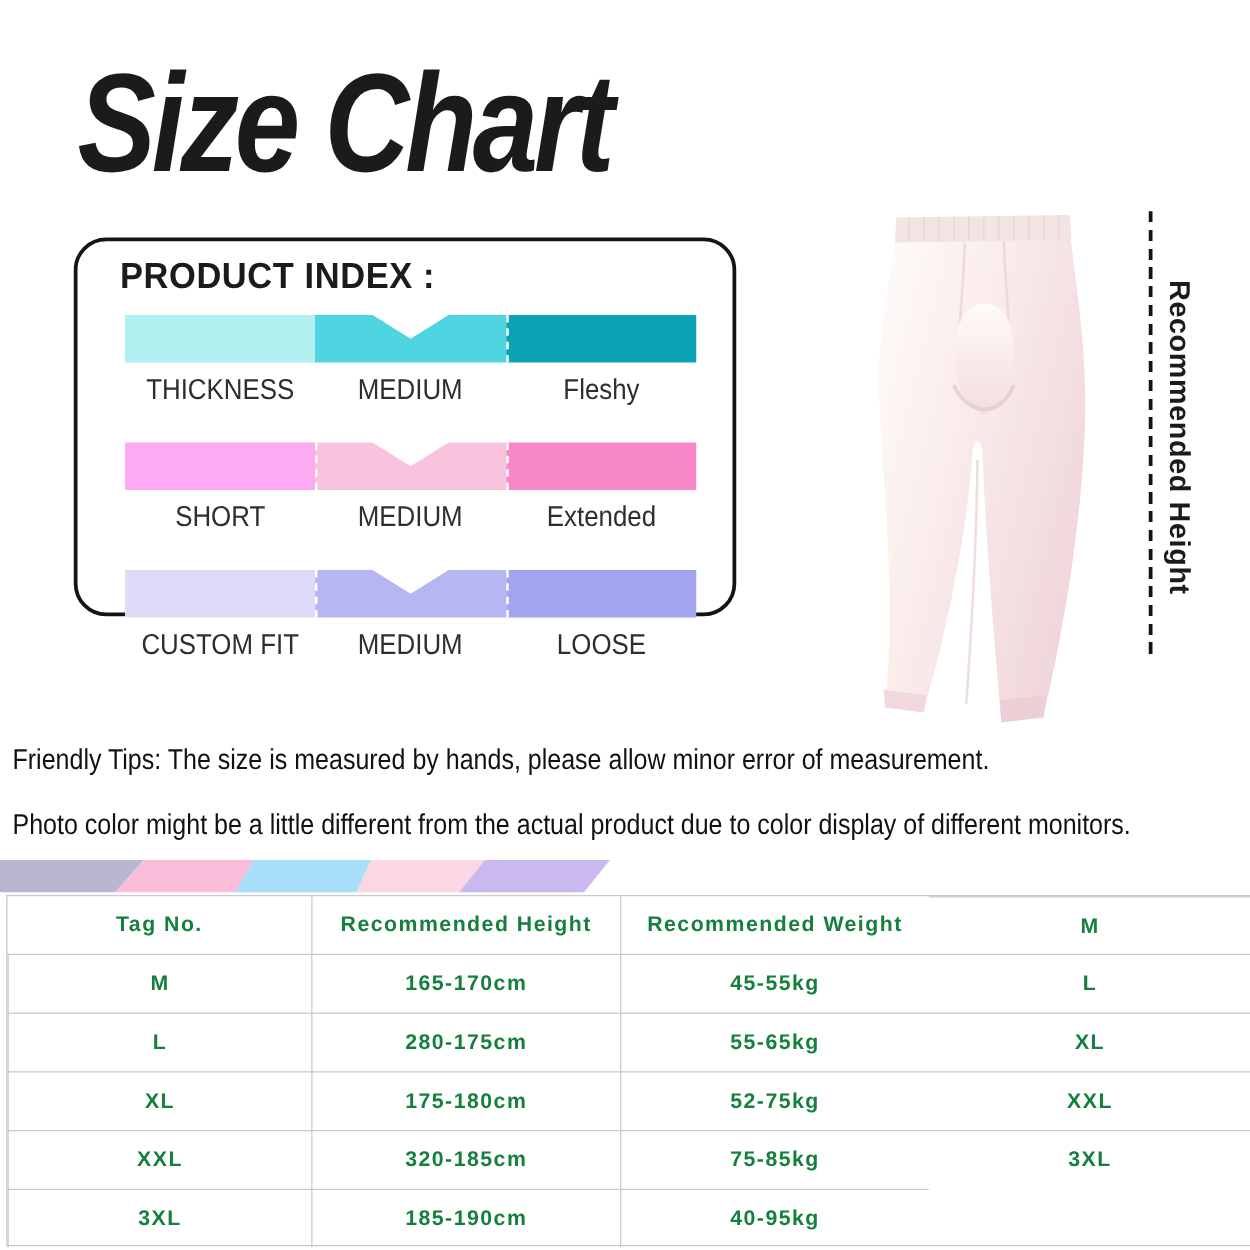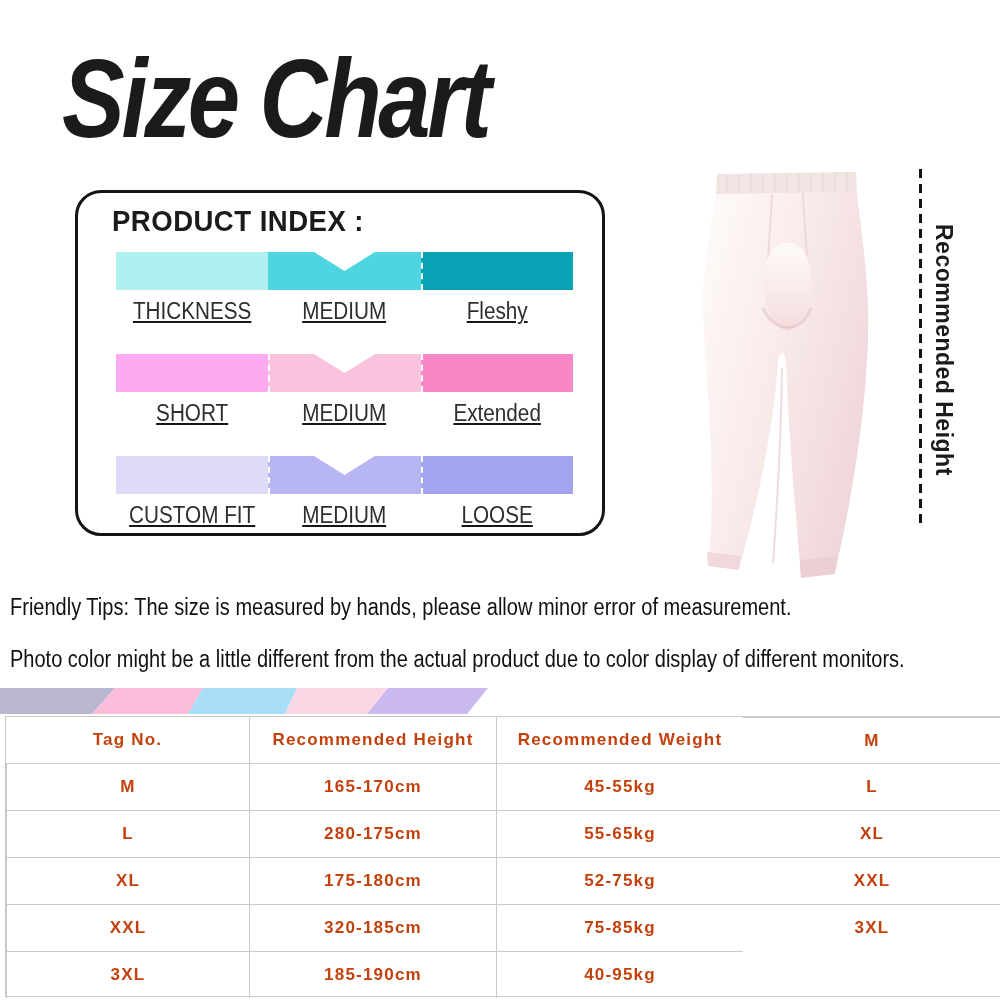--- a/index.html
+++ b/index.html
@@ -11,29 +11,29 @@
   
   .main-title{
     position:absolute;left:62px;top:40px;margin:0;
     font-size:112px;font-weight:bold;font-style:italic;line-height:1.05;
     letter-spacing:-4px;color:#1b1b1b;
     transform:scaleX(0.84);transform-origin:left top;white-space:nowrap;
   }
 
   
   .index-box{
-    position:absolute;left:75px;top:190px;width:530px;height:346px;
+    position:absolute;left:59px;top:190px;width:530px;height:303px;
     border:3px solid #141414;border-radius:26px;box-sizing:border-box;background:#fff;
   }
   .index-heading{
     position:absolute;left:34px;top:12px;margin:0;
     font-size:29px;font-weight:bold;letter-spacing:.5px;color:#1b1b1b;white-space:nowrap;
     transform:scaleX(.95);transform-origin:left top;
   }
-  .bar-group{position:absolute;left:38px;width:457px;text-decoration:underline;}
+  .bar-group{position:absolute;left:38px;width:457px;}
   .bar-group.g0{top:59px;} .bar-group.g1{top:161px;} .bar-group.g2{top:263px;}
   .bar{position:relative;display:flex;height:38px;width:100%;}
   .bar-seg{flex:1;position:relative;}
   .notch{
     position:absolute;top:-1px;left:50%;transform:translateX(-50%);
     width:64px;height:20px;background:#ffffff;
     clip-path:polygon(0 0,100% 0,50% 100%);
   }
   .dash-sep{
     position:absolute;top:0;bottom:0;width:0;border-left:2px dashed #ffffff;
@@ -73,21 +73,21 @@
   
   .size-table{
     position:absolute;left:5px;top:716px;width:995px;height:281px;
     display:grid;grid-template-columns:243px 247px 247px 258px;
     grid-template-rows:46px 47px 47px 47px 47px 47px;
     border-left:1px solid #c9c9c9;border-top:1px solid #c9c9c9;border-bottom:1px solid #c9c9c9;
     box-sizing:border-box;
   }
   .cell{
     display:flex;align-items:center;justify-content:center;
-    font-weight:bold;font-size:17px;letter-spacing:1.2px;color:#c2410c;
+    font-weight:bold;font-size:17px;letter-spacing:1.2px;color:#15803d;
     border-top:1px solid #c9c9c9;box-sizing:border-box;white-space:nowrap;text-align:right;
   }
   .cell.row0{border-top:none;}
   .cell.colb{border-left:1px solid #c9c9c9;}
 </style>
 </head>
 <body>
 
 <div class="canvas">
 

